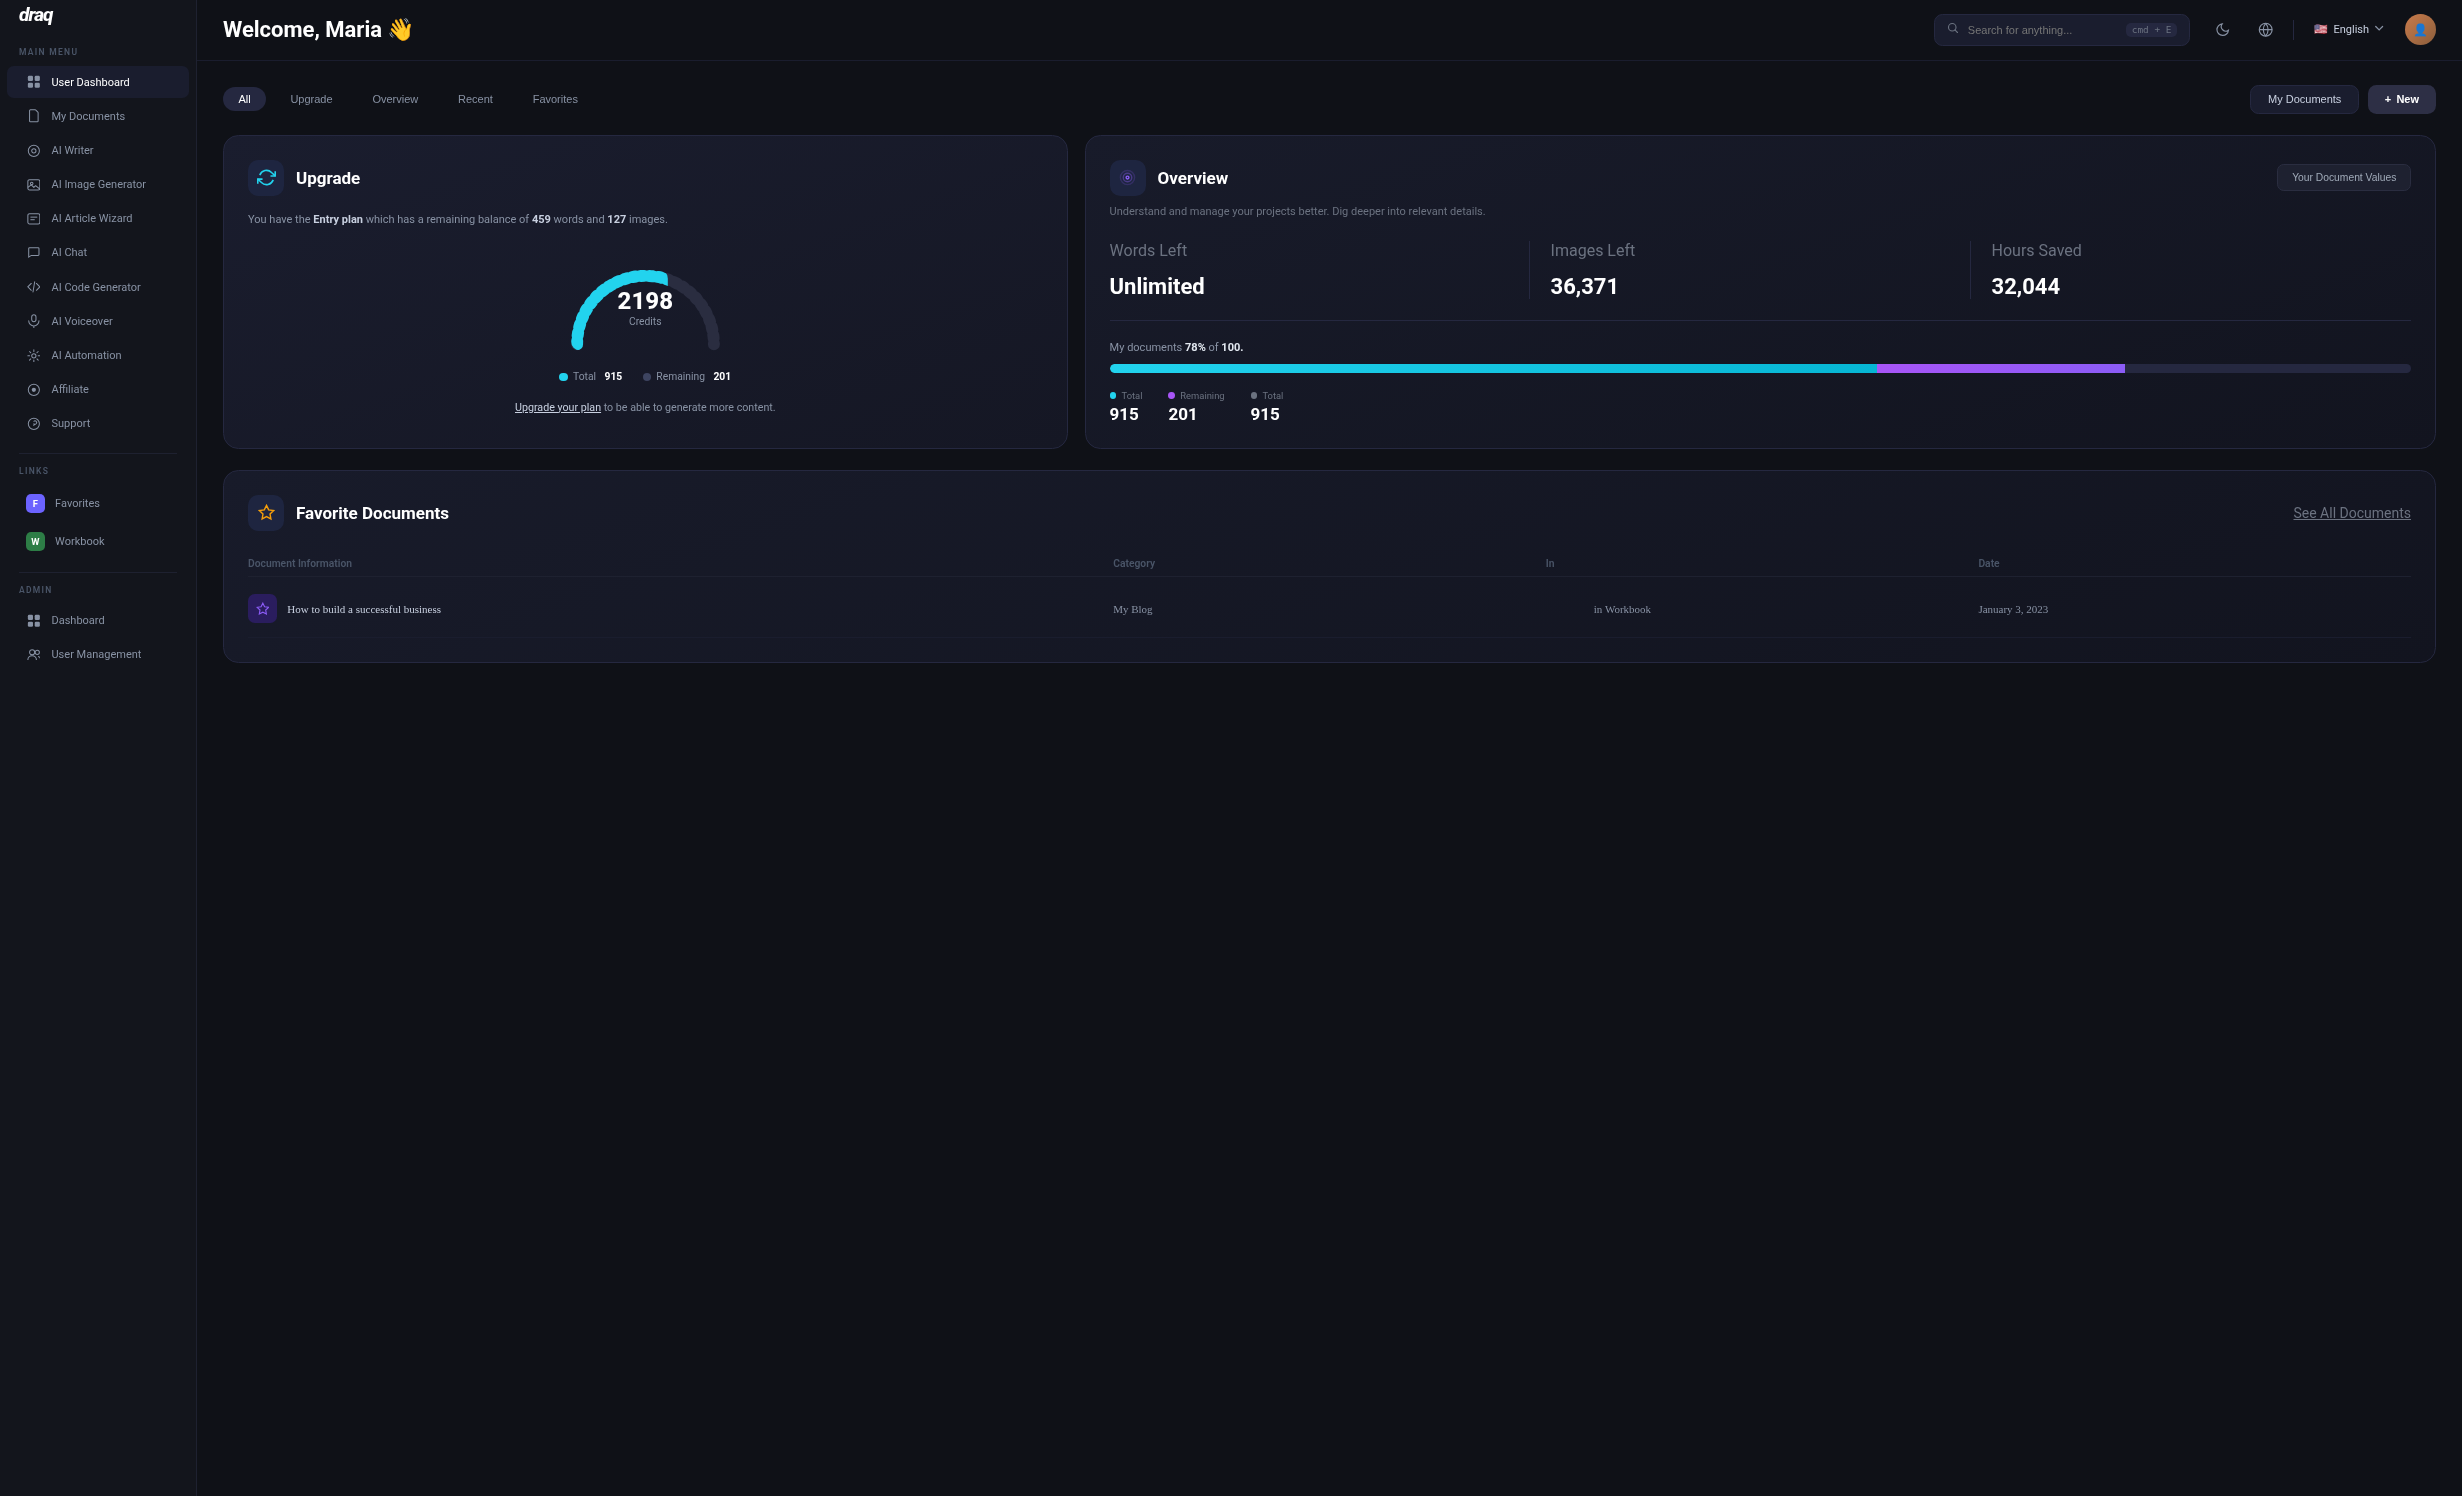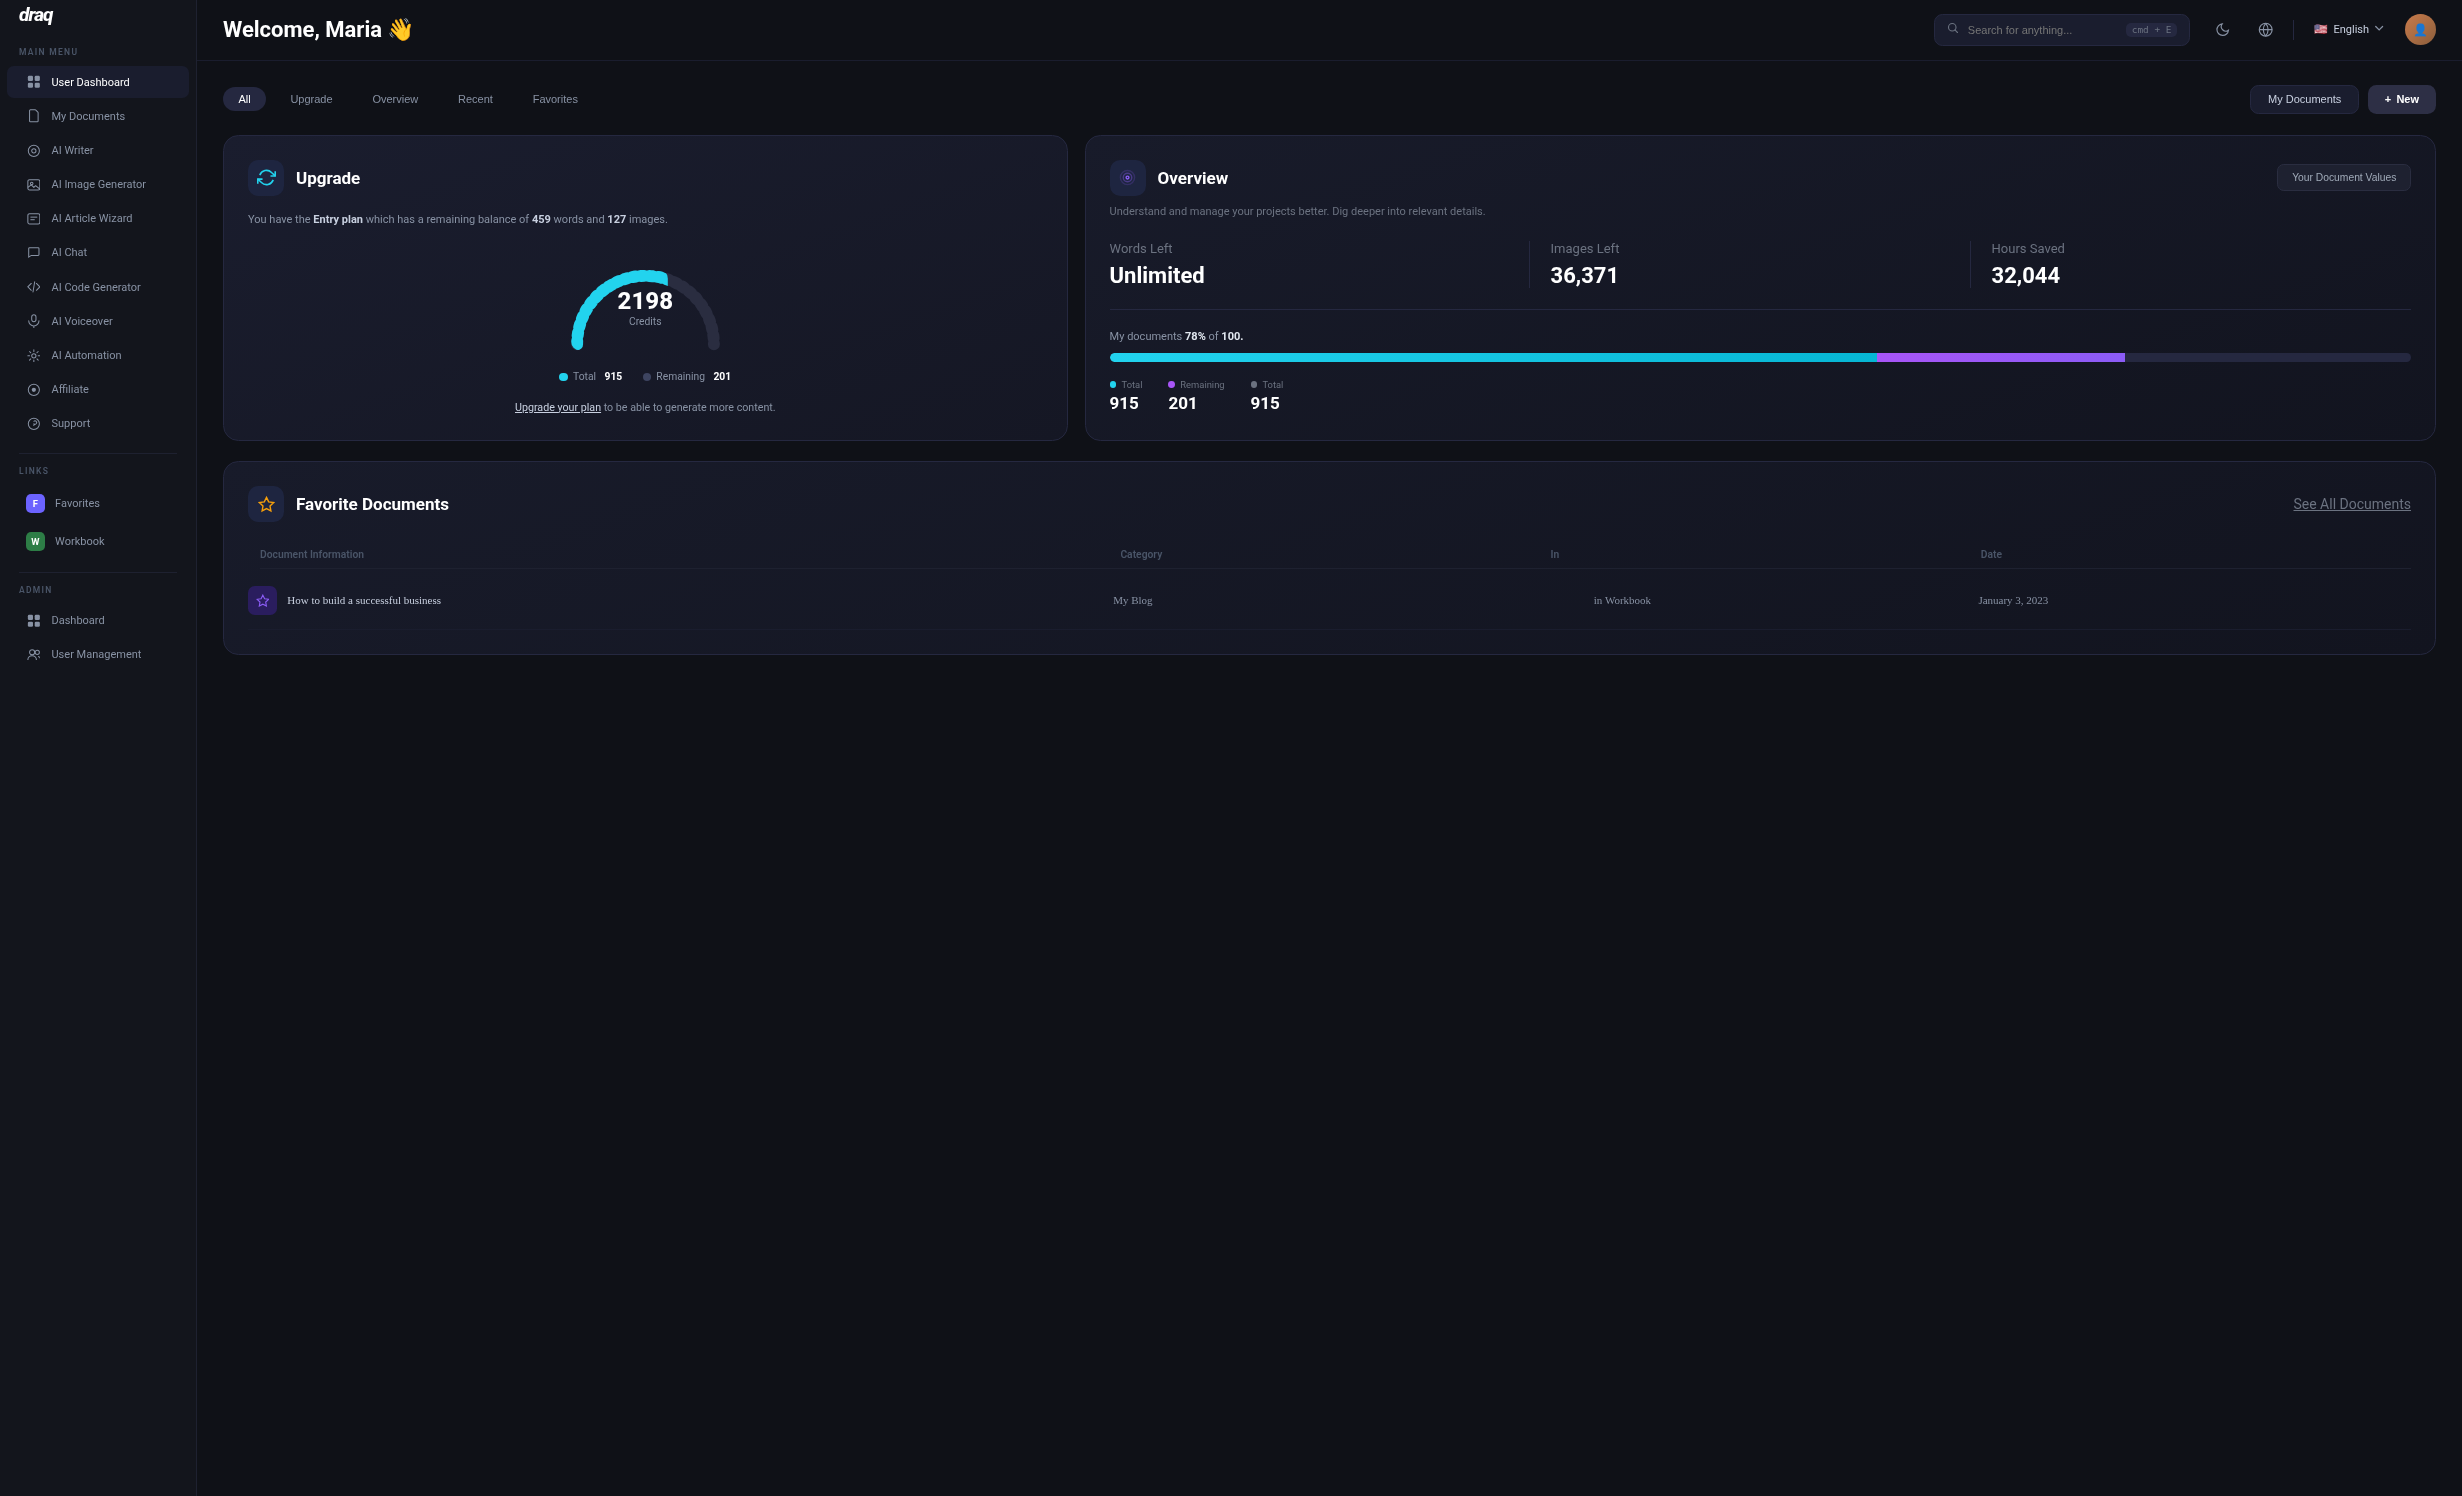--- a/index.html
+++ b/index.html
@@ -377,23 +377,23 @@
       flex: 1;
       padding-right: 20.5px;
       border-right: 0.9px solid #252840;
       margin-right: 20.5px;
     }
     .stat-item:last-child {
       border-right: none;
       margin-right: 0;
     }
     .stat-label {
-      font-size: 13px;
+      font-size: 16px;
       color: #6b7280;
-      margin-bottom: 7px;
+      margin-bottom: 14px;
     }
     .stat-value {
       font-size: 22px;
       font-weight: 700;
       color: #fff;
     }
     .docs-progress-label {
       font-size: 11px;
       color: #8892a4;
       margin-bottom: 10.3px;
@@ -466,21 +466,20 @@
       color: #6b7280;
       cursor: pointer;
       text-decoration: underline;
     }
     .table-header {
       display: grid;
       grid-template-columns: 2fr 1fr 1fr 1fr;
       padding: 6.8px 0;
       border-bottom: 0.9px solid #1e2130;
       margin-bottom: 3.4px;
-      margin-left: 12px;
     }
     .table-col-header {
       font-size: 10.3px;
       color: #4a5568;
       font-weight: 600;
       text-transform: capitalize;
     }
     .table-row {
       display: grid;
       grid-template-columns: 2fr 1fr 1fr 1fr;

